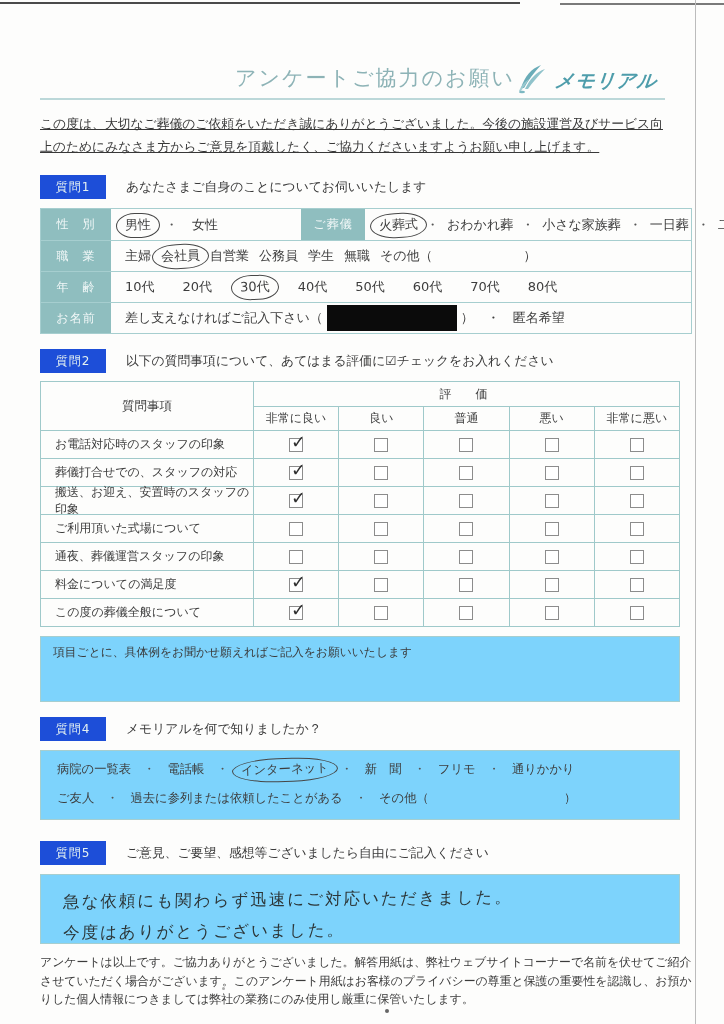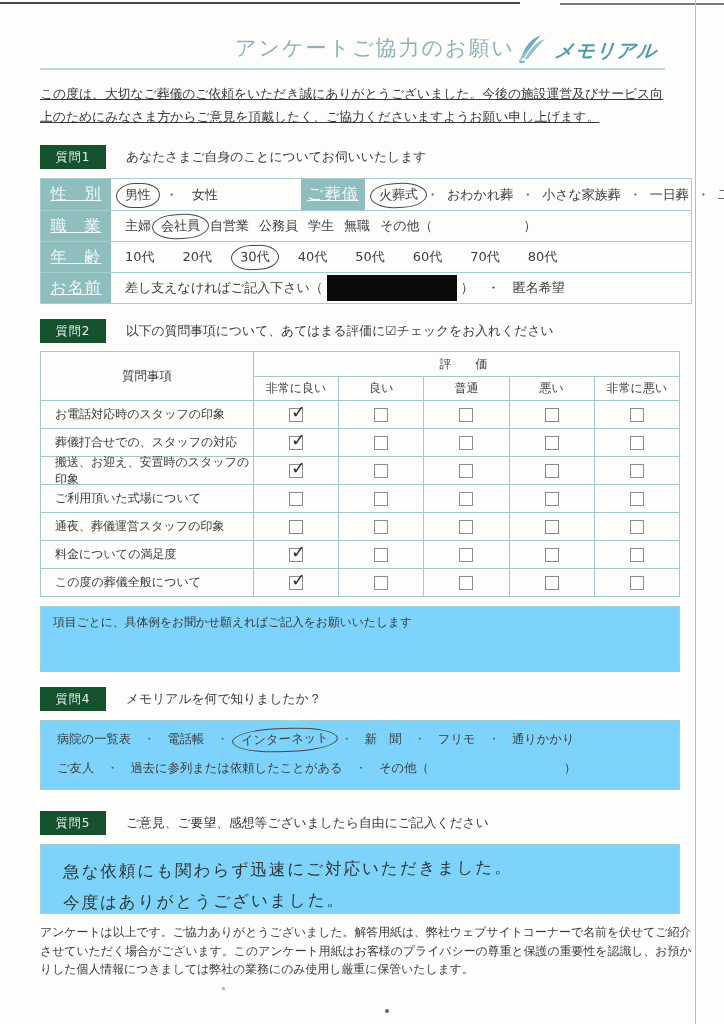--- a/index.html
+++ b/index.html
@@ -2,53 +2,53 @@
 <html><head>
 <meta charset="utf-8">
 <style>
   * { box-sizing: border-box; margin: 0; padding: 0; }
   html,body { width:724px; height:1024px; }
   body {
     font-family: "DejaVu Sans", "Liberation Sans", sans-serif;
     background:#fdfdfc; color:#3d3d3d; position:relative; overflow:hidden;
     font-size:12.5px;
   }
-  .page { position:relative; width:697px; height:1024px; padding:28px 32px 0 40px; }
+  .page { position:relative; width:697px; height:1024px; padding:58px 32px 0 40px; }
 
   
   .scan-top-line { position:absolute; top:2px; left:0; width:520px; height:2px; background:#4b4b4b; }
   .scan-top-line2 { position:absolute; top:3px; left:560px; width:164px; height:2px; background:#7a7a7a; }
   .scan-right-edge { position:absolute; top:0; right:1px; width:1px; height:1024px; background:#bcbcbc; }
   .scan-speck-a { position:absolute; left:385px; top:1009px; width:4px; height:4px; background:#666; border-radius:50%; }
   .scan-speck-b { position:absolute; left:222px; top:987px; width:3px; height:3px; background:#aaa; border-radius:50%; }
 
   
   .header { position:relative; height:42px; border-bottom:2px solid #bcd8d9; }
   .title { position:absolute; left:195px; top:6px; font-size:21px; letter-spacing:2px; color:#8db3b6; font-weight:500; }
   .brand { position:absolute; right:8px; top:4px; display:flex; align-items:center; gap:6px; }
   .brand-name { font-size:19px; font-weight:bold; font-style:italic; color:#4e9dab; transform:skewX(-6deg); letter-spacing:1px; }
 
   .intro { margin-top:12px; line-height:1.8; font-size:12.8px; color:#383838;text-decoration:underline; }
 
   
   .q-row { display:flex; align-items:center; gap:20px; }
   .q-badge {
-    width:66px; height:24px; background:#14532d; color:#e4f1f1;
+    width:66px; height:24px; background:#1d4ed8; color:#e4f1f1;
     font-size:12px; letter-spacing:1px; display:flex; align-items:center; justify-content:center;
     flex:0 0 66px;
   }
   .q-heading { font-size:12.8px; color:#3a3a3a; }
 
   
   .q1-table { margin-top:9px; width:652px; border:1px solid #a6cecf; }
   .q1-row { display:flex; align-items:stretch; min-height:31px; border-top:1px solid #a6cecf; }
   .q1-row:first-child { border-top:none; }
   .q1-head {
-    flex:0 0 70px; background:#8fbebf; color:#f2f8f8; font-size:16px;
-    display:flex; align-items:center; justify-content:center; letter-spacing:1px;text-decoration:underline;
+    flex:0 0 70px; background:#8fbebf; color:#f2f8f8; font-size:12px;
+    display:flex; align-items:center; justify-content:center; letter-spacing:1px;
   }
   .q1-head.mid { flex:0 0 64px; }
   .q1-cells { display:flex; align-items:center; padding:0 14px; gap:0; flex:1; font-size:13px; }
   .q1-cells.gender { flex:0 0 190px; gap:14px; }
   .q1-cells.funeral { gap:8px; }
   .q1-cells.spread { gap:10px; }
   .q1-cells.age { gap:28px; }
   .opt { white-space:nowrap; }
   .sep { color:#555; }
   .circled {

